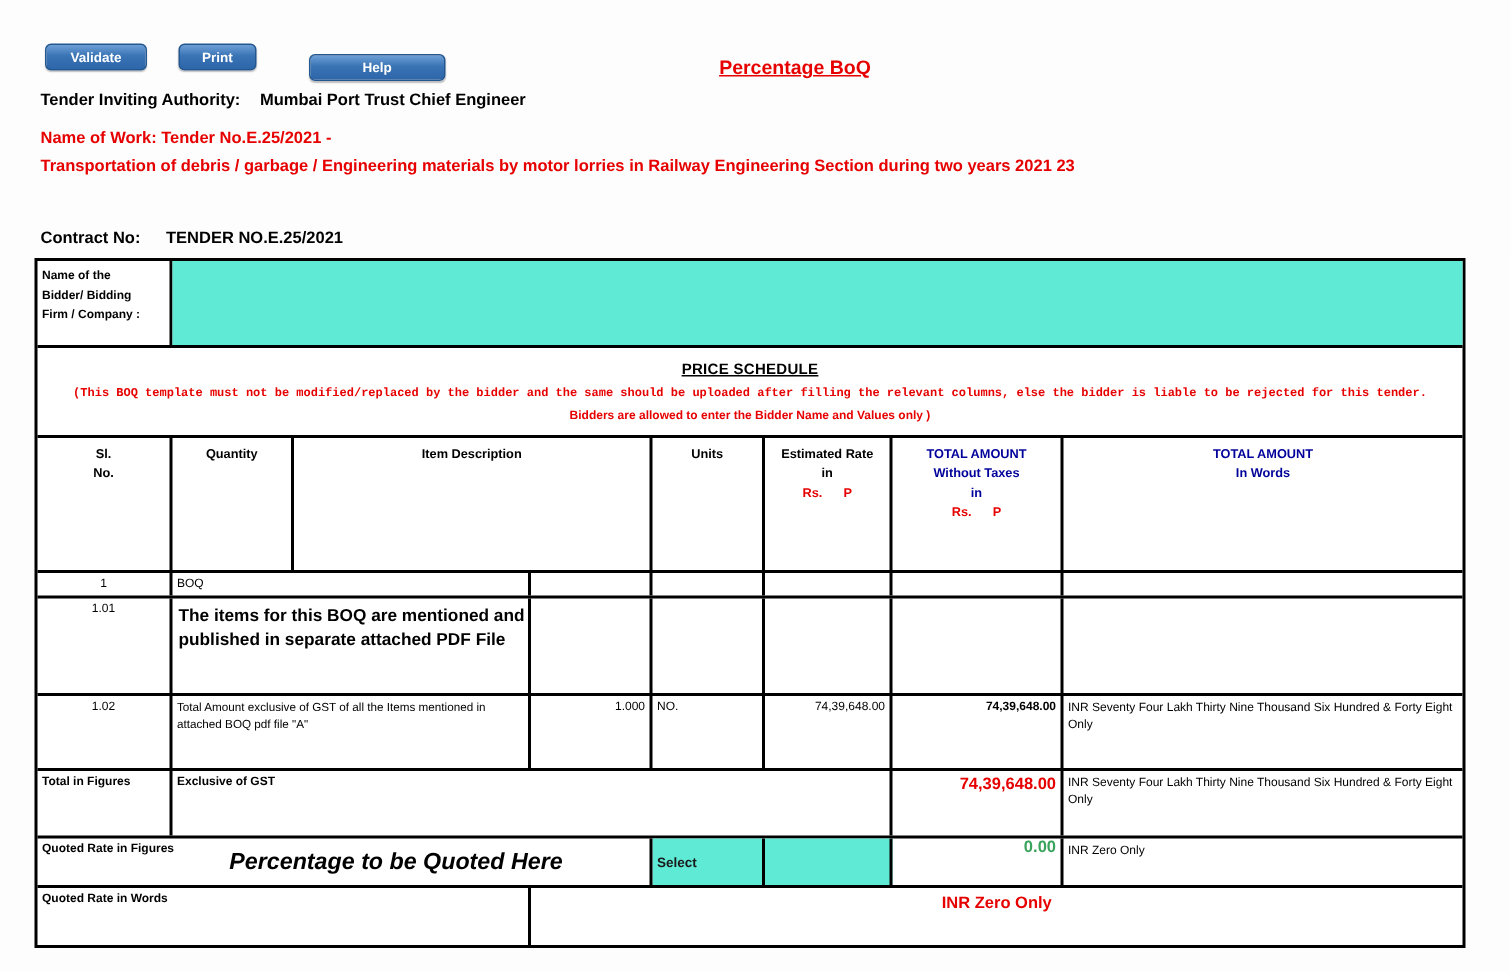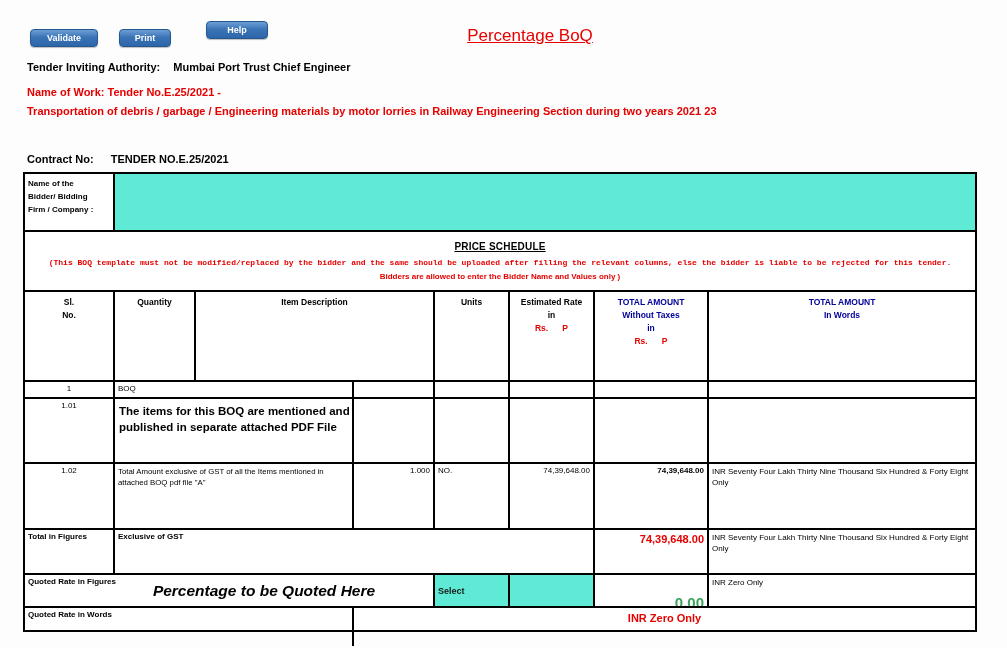--- a/index.html
+++ b/index.html
@@ -11,24 +11,24 @@
   
   .btn {
     position:absolute; height:18px; border-radius:4px; color:#fff;
     font-size:9px; font-weight:bold; text-align:center; line-height:16px;
     background:linear-gradient(#6d9fd6 0%, #3a74b5 45%, #2d66a9 100%);
     border:1px solid #24578f; box-shadow:0 1px 1px rgba(0,0,0,.25);
     cursor:pointer;
   }
   .btn-validate { left:30px; top:29px; width:68px; }
   .btn-print    { left:119px; top:29px; width:52px; }
-  .btn-help     { left:206px; top:21px; width:62px; }
+  .btn-help     { left:206px; top:36px; width:91px; }
   .doc-title {
-    position:absolute; left:400px; top:26px; width:260px; text-align:center;
-    color:#e60000; font-size:17px; font-weight:normal; text-decoration:underline;
+    position:absolute; left:400px; top:37px; width:260px; text-align:center;
+    color:#e60000; font-size:13px; font-weight:bold; text-decoration:underline;
   }
   
   .meta-line { position:absolute; left:27px; font-size:11px; font-weight:bold; white-space:nowrap; }
   .authority { top:61px; }
   .authority .val { margin-left:10px; }
   .work1 { top:86px;  color:#e60000; }
   .work2 { top:105px; color:#e60000; }
   .contract { top:153px; }
   .contract .val { margin-left:14px; }
   
@@ -47,21 +47,21 @@
   .bold { font-weight:bold; }
   .navy { color:#00009b; }
   .red  { color:#e60000; }
   .pre  { white-space:pre; }
   
   .r-bidder   { height:58px; }
   .r-schedule { height:60px; }
   .r-header   { height:90px; }
   .r-item1    { height:17px; }
   .r-item101  { height:65px; }
-  .r-item102  { height:66px; }
+  .r-item102  { height:50px; }
   .r-total    { height:45px; }
   .r-qfig     { height:33px; }
   .r-qwords   { height:38px; }
   
   .w-sl    { width:90px; }
   .w-desc  { width:239px; }
   .w-qty   { width:81px; }
   .w-unit  { width:75px; }
   .w-rate  { width:85px; }
   .w-amt   { width:114px; }
@@ -76,21 +76,21 @@
   .schedule-cell { text-align:center; padding-top:9px; }
   .schedule-title { font-size:10px; font-weight:bold; text-decoration:underline; letter-spacing:.2px; }
   .schedule-note { font-size:8px; font-weight:bold; color:#e60000; line-height:12px; margin-top:5px;font-family:Liberation Mono, monospace; }
   .schedule-note2 { font-size:8px; font-weight:bold; color:#e60000; line-height:12px; margin-top:2px; }
   .hdr { font-size:8.5px; font-weight:bold; text-align:center; padding-top:4px; line-height:13px; }
   .item-desc-big { font-size:11.5px; font-weight:bold; line-height:1.4; padding:4px 2px 0 4px; }
   .tiny-desc { font-size:7.8px; line-height:11px; padding-top:2px; }
   .words-cell { font-size:8px; line-height:11px; padding-top:2px; }
   .label-sm { font-size:8px; font-weight:bold; }
   .red-amount { color:#e60000; font-size:11px; font-weight:bold; padding-top:3px; }
-  .green-amount { color:#3aa35c; font-size:15px; font-weight:bold; padding-top:19px; }
+  .green-amount { color:#3aa35c; font-size:11px; font-weight:bold; padding-top:0; }
   .qfig-cell { position:relative; display:flex; align-items:center; justify-content:center; }
   .qfig-label { position:absolute; left:3px; top:2px; font-size:8px; font-weight:bold; white-space:nowrap; }
   .qfig-hint { font-size:15.5px; font-weight:bold; font-style:italic; white-space:nowrap; padding-left:70px; }
   .select-cell { font-size:9px; font-weight:bold; color:#1a1a1a; display:flex; align-items:center; cursor:pointer; }
   .zero-words-big { color:#e60000; font-size:11px; font-weight:bold; text-align:center; padding-top:4px; }
 </style>
 </head>
 <body>
 
 <div class="page">

